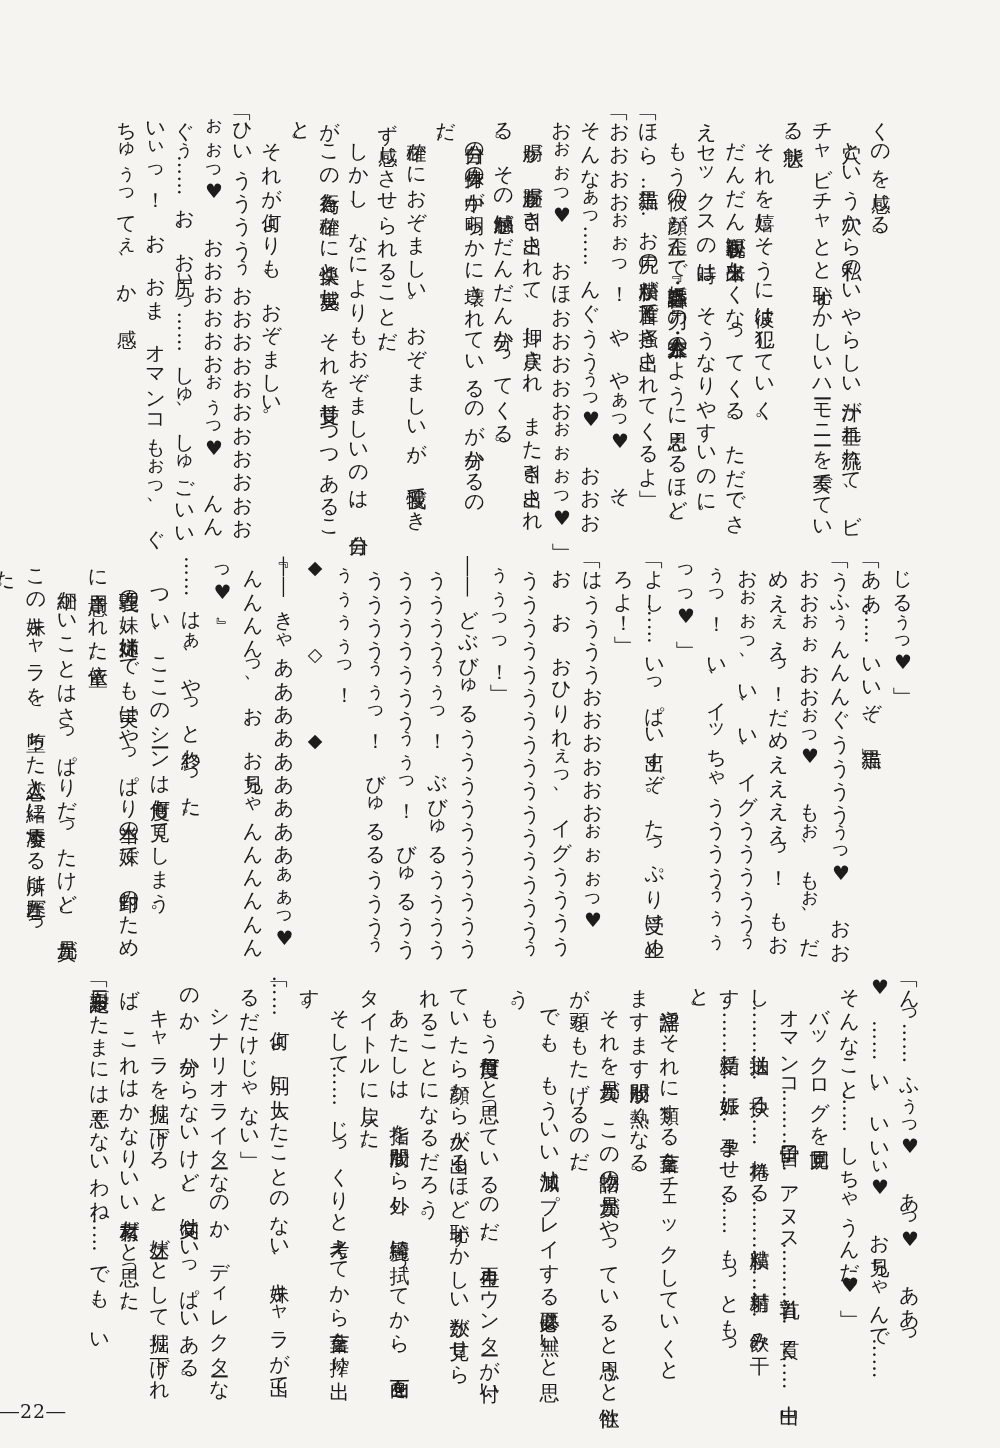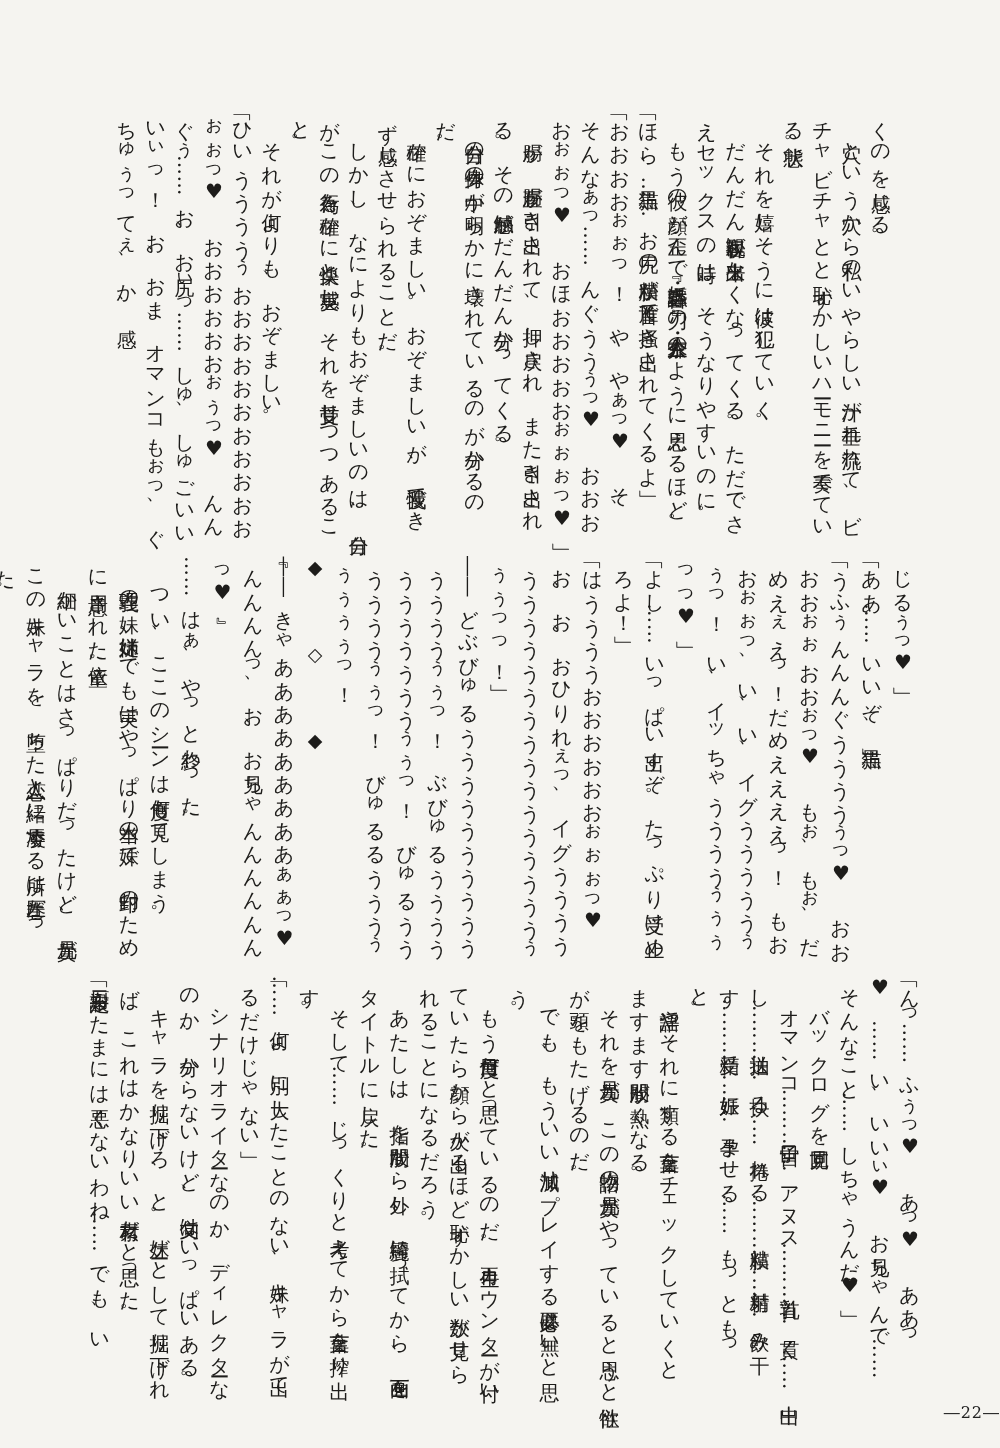--- a/index.html
+++ b/index.html
@@ -33,22 +33,22 @@
   .sep {
     padding-top: 72px;
     letter-spacing: 1.2em;
     font-size: 19px;
   }
   .page-number {
     position: absolute;
     bottom: 26px;
     left: 0;
     right: 0;
-    text-align: right;
-    font-size: 16px;
+    text-align: left;
+    font-size: 19px;
     letter-spacing: 1px;
     color: #222;
   }
 </style>
 </head>
 <body>
 
 <div class="page">
   <section class="text-block block-top">
       <p class="para">くのを感じる。</p>

